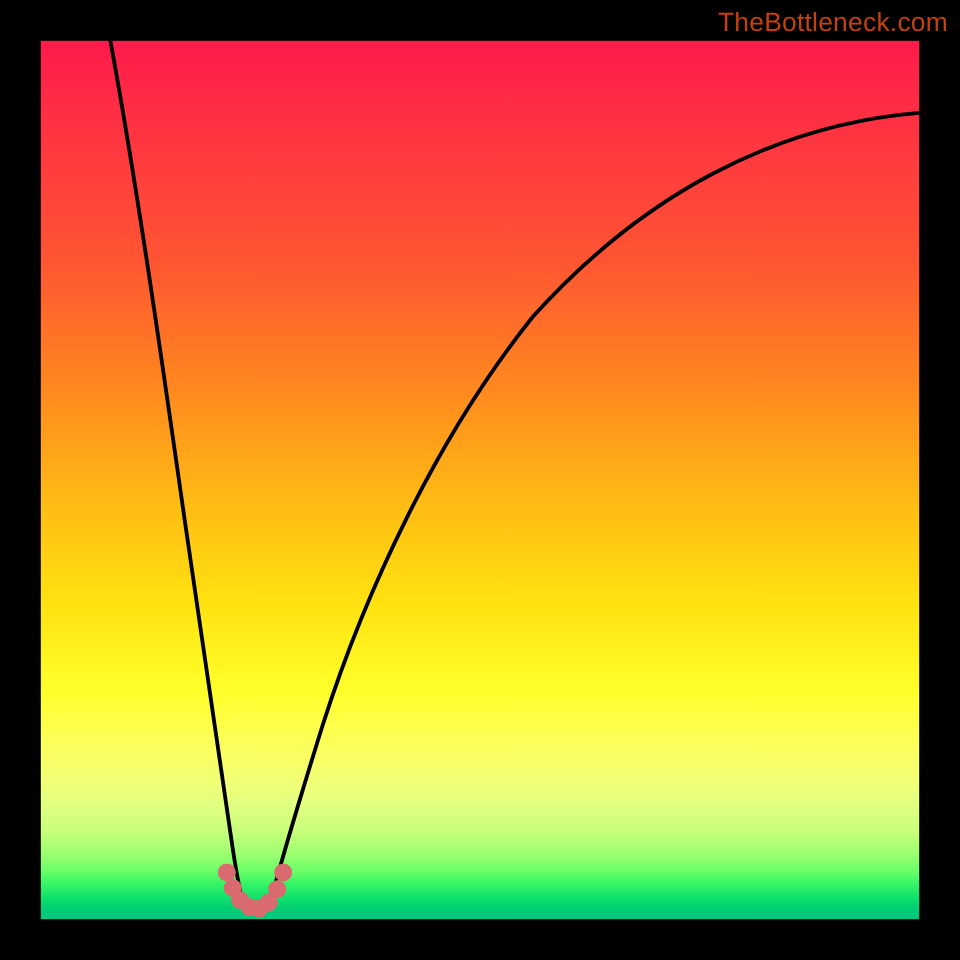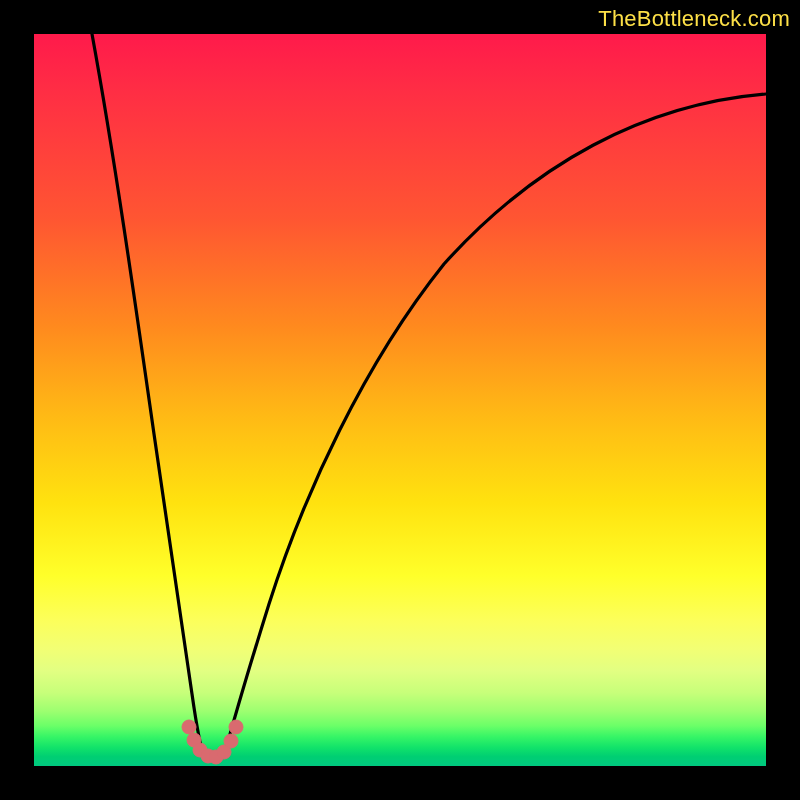--- a/index.html
+++ b/index.html
@@ -42,21 +42,21 @@
       #36f566 96%,
       #11e26a 97.5%,
       #00cf72 98.7%,
       #00c880 100%
     );
   }
   .watermark {
     position: absolute;
     top: 6px;
     right: 10px;
-    color: #fde047;
+    color: #c2410c;
     font-size: 22px;
     font-weight: 500;
     letter-spacing: 0.2px;
     user-select: none;
   }
   svg.curve {
     position: absolute;
     top: 0; left: 0;
     width: 732px; height: 732px;
     pointer-events: none;

